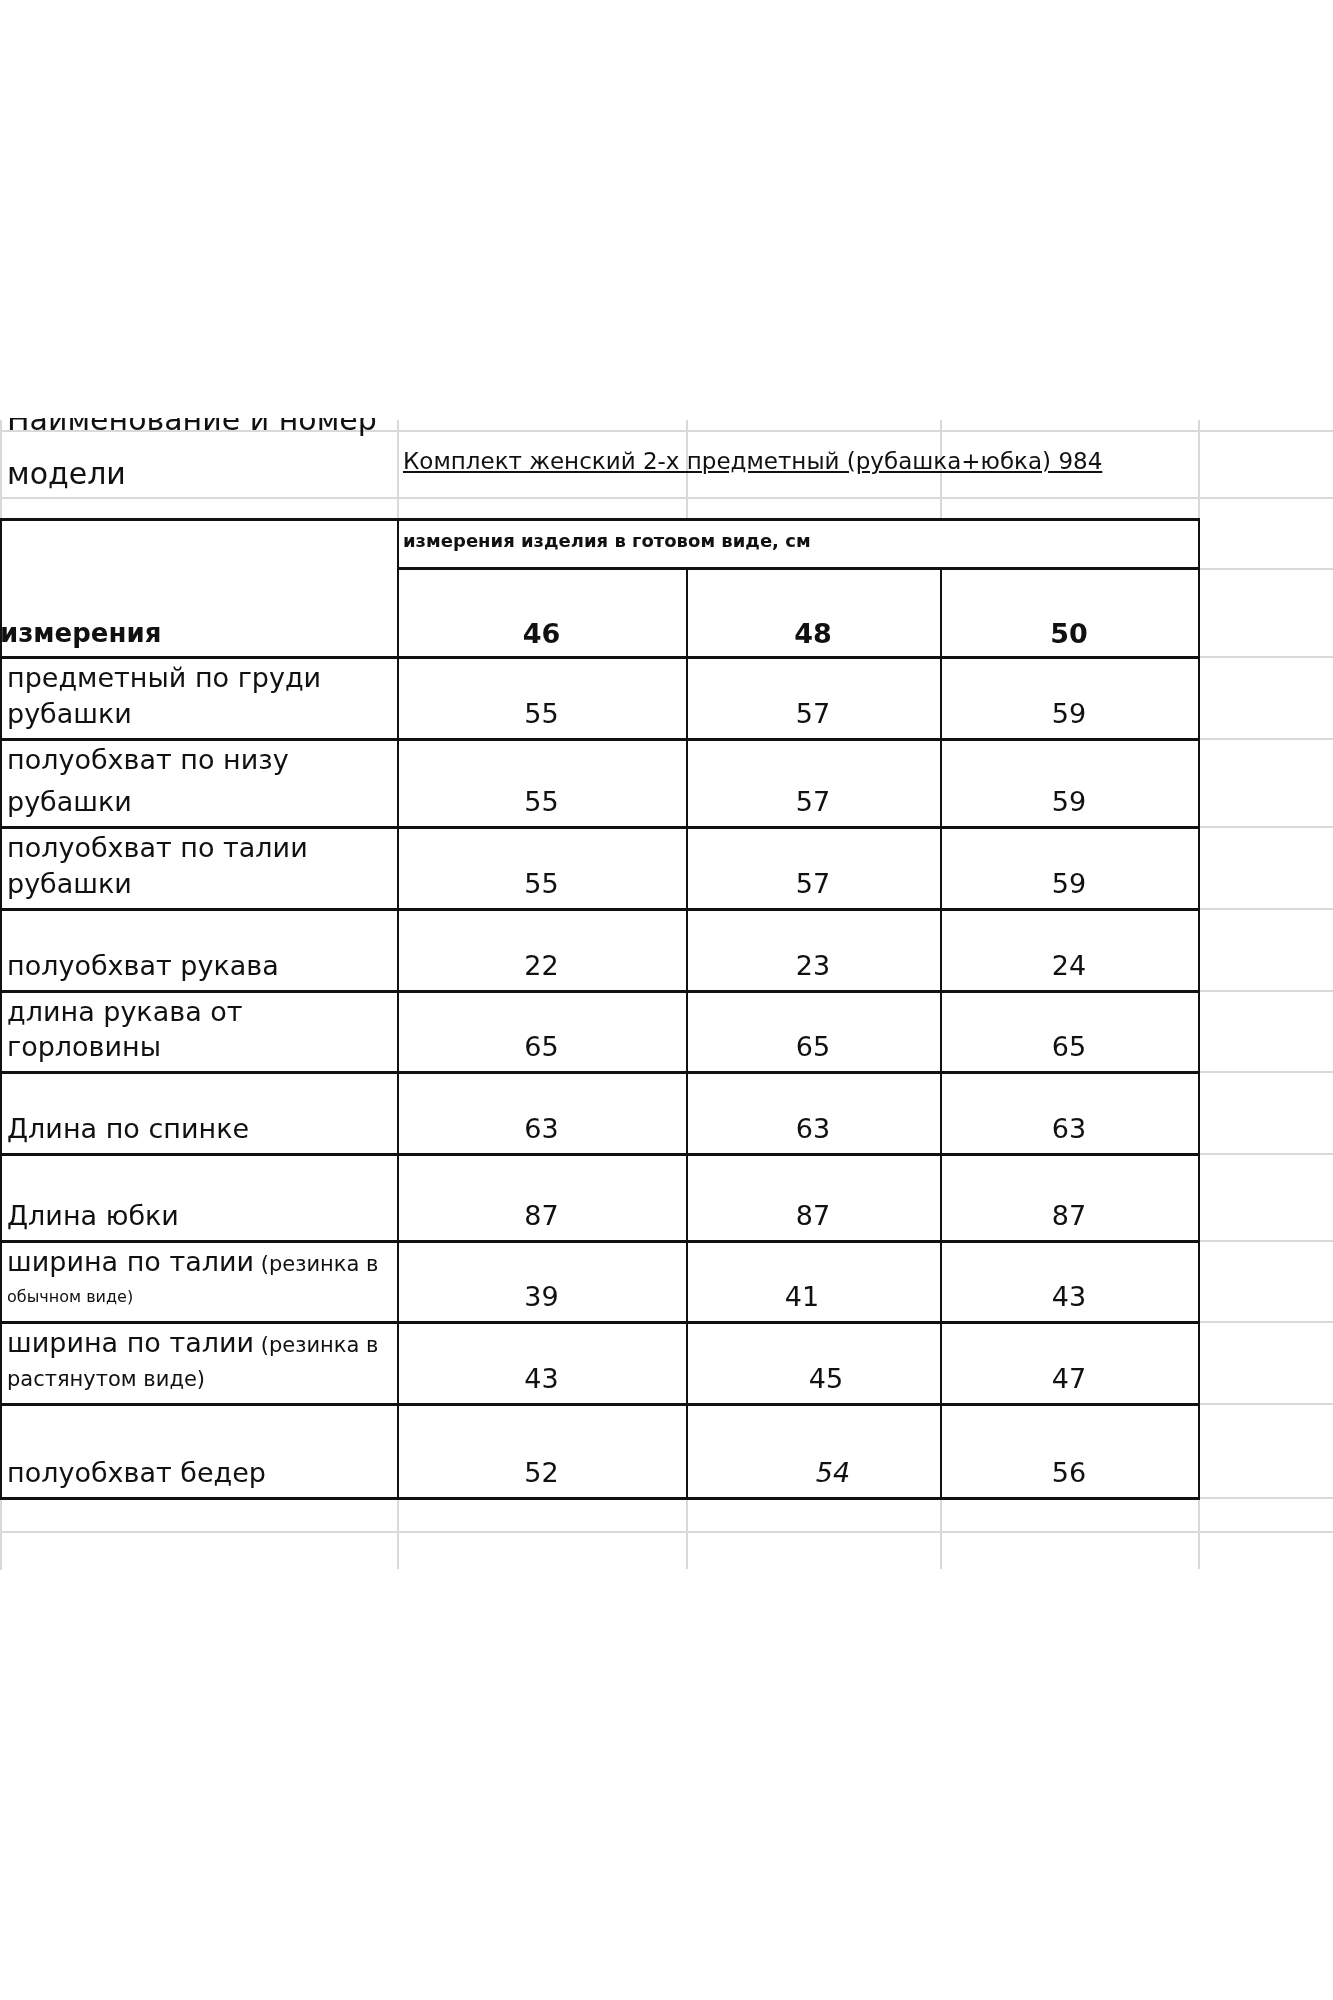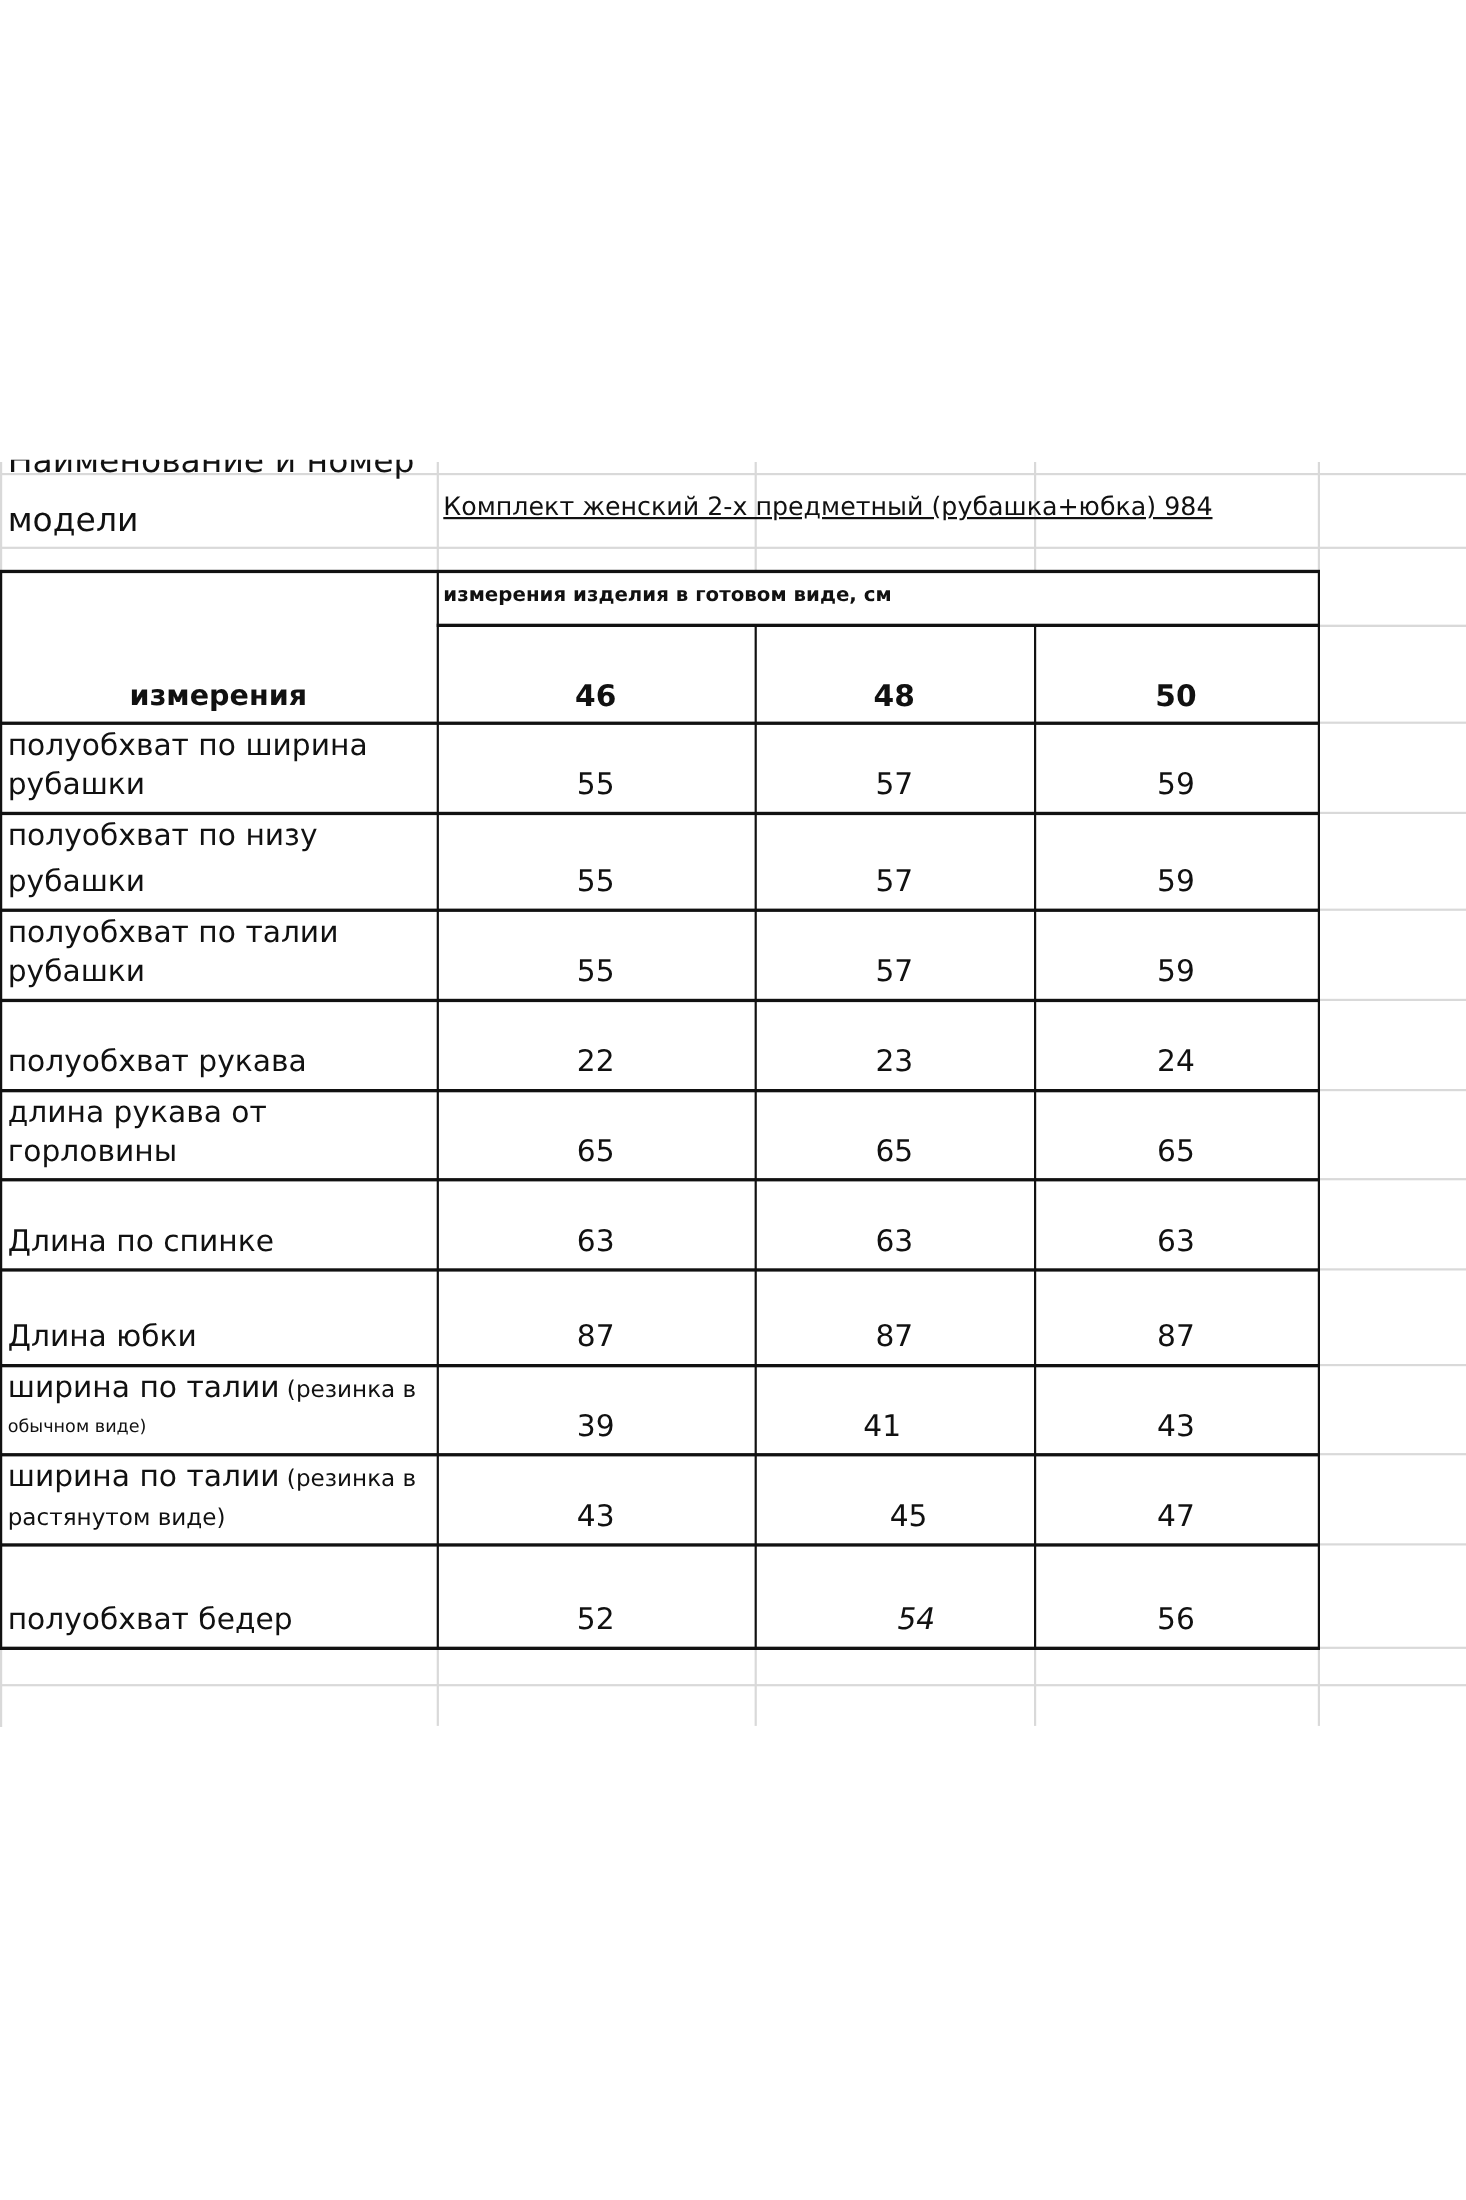--- a/index.html
+++ b/index.html
@@ -59,25 +59,25 @@
     <div class="bline-h" style="left: 0px; top: 1497px; width: 1200px;"></div>
     <div class="bline-v" style="left: 397px; top: 519px; height: 981px;"></div>
     <div class="bline-v" style="left: 1198px; top: 519px; height: 981px;"></div>
     <div class="bline-v" style="left: 686px; top: 568px; height: 932px;"></div>
     <div class="bline-v" style="left: 940px; top: 568px; height: 932px;"></div>
     <div class="bline-v" style="left: 0px; top: 519px; height: 981px;"></div>
     <div class="txt" style="left: 7px; top: 418px; font-size: 30px; line-height: 40px; clip: auto; height: 22px; overflow: hidden;"><span style="position:relative;top:-18px">Наименование и номер</span></div>
     <div class="txt" style="left: 7px; top: 456px; font-size: 30px;">модели</div>
     <div class="txt" style="left: 403px; top: 432px; font-size: 23px; text-decoration: underline; margin-top: 16px;">Комплект женский 2-х предметный (рубашка+юбка) 984</div>
     <div class="txt bold" style="left: 403px; top: 530px; font-size: 18px;">измерения изделия в готовом виде, см</div>
-    <div class="txt bold" style="left: 0px; top: 618px; width: 397px; text-align: center; font-size: 26px;">измерения</div>
+    <div class="txt bold" style="left: 0px; top: 618px; width: 397px; font-size: 26px;">измерения</div>
     <div class="txt bold val" style="left: 397px; top: 618px; width: 289px;">46</div>
     <div class="txt bold val" style="left: 686px; top: 618px; width: 254px;">48</div>
     <div class="txt bold val" style="left: 940px; top: 618px; width: 258px;">50</div>
-    <div class="txt lbl" style="top: 658px;"><span>полуобхват по ширина</span></div>
+    <div class="txt lbl" style="top: 658px;"><span>предметный по груди</span></div>
     <div class="txt lbl" style="top: 694px;">рубашки</div>
     <div class="txt val" style="left: 397px; top: 698px; width: 289px;">55</div>
     <div class="txt val" style="left: 686px; top: 698px; width: 254px;">57</div>
     <div class="txt val" style="left: 940px; top: 698px; width: 258px;">59</div>
     <div class="txt lbl" style="top: 740px;"><span>полуобхват по низу</span></div>
     <div class="txt lbl" style="top: 782px;">рубашки</div>
     <div class="txt val" style="left: 397px; top: 786px; width: 289px;">55</div>
     <div class="txt val" style="left: 686px; top: 786px; width: 254px;">57</div>
     <div class="txt val" style="left: 940px; top: 786px; width: 258px;">59</div>
     <div class="txt lbl" style="top: 828px;"><span>полуобхват по талии</span></div>

